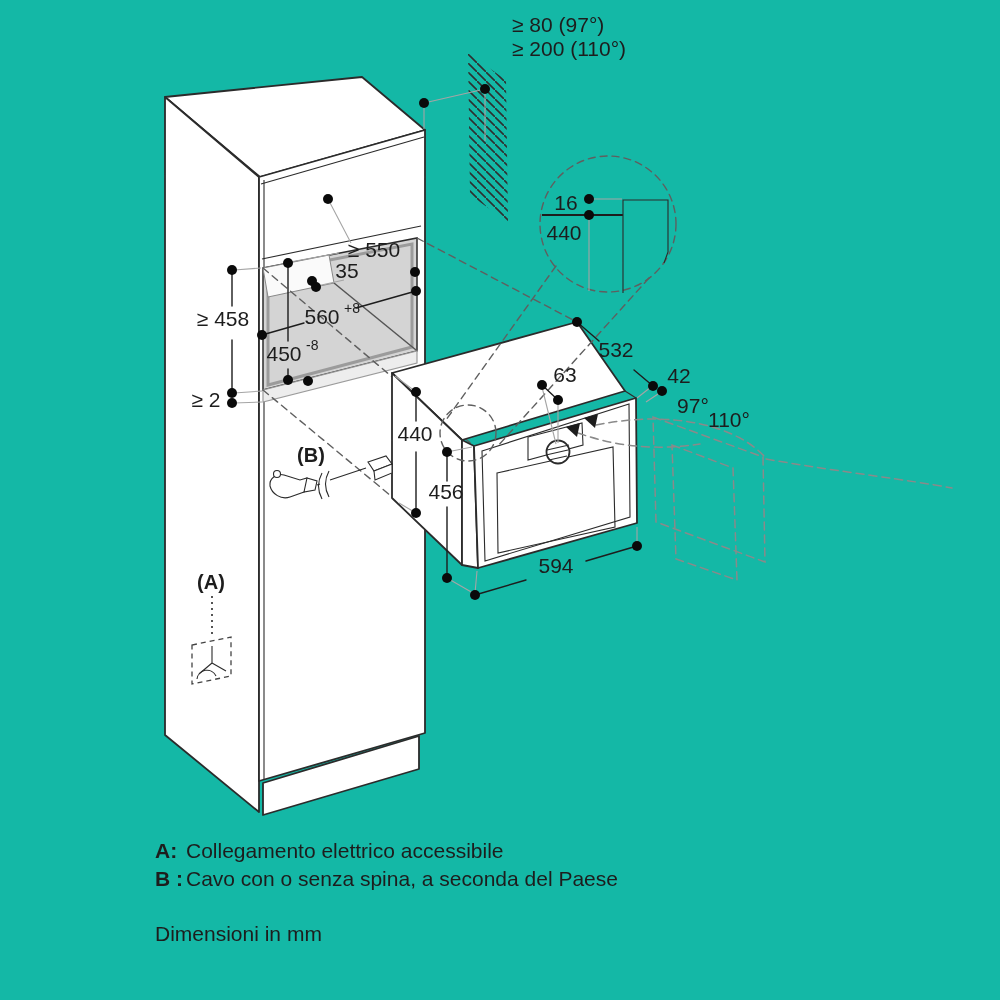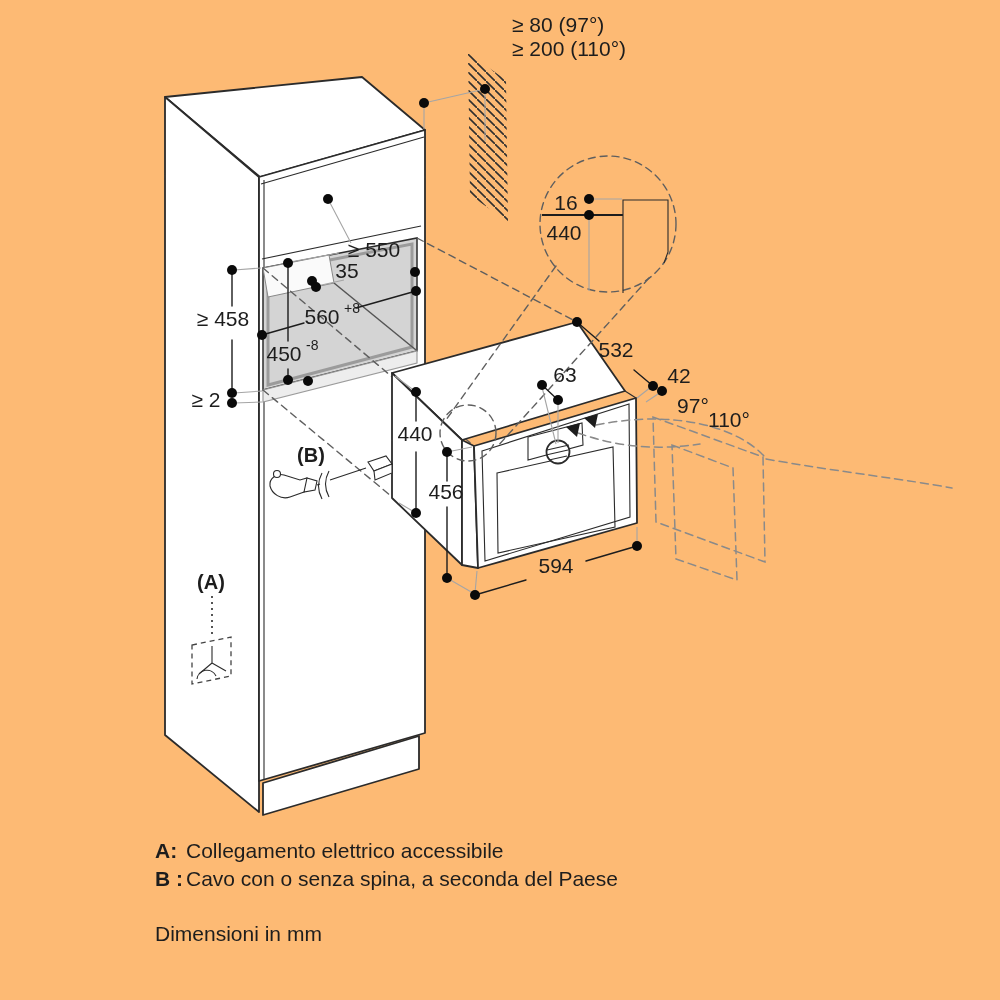--- a/index.html
+++ b/index.html
@@ -1,16 +1,16 @@
 <!DOCTYPE html>
 <html><head>
 <meta charset="utf-8">
 <style>
   html,body{margin:0;padding:0;background:#fff;}
-  .stage{width:1000px;height:1000px;background:#fdba74;position:relative;overflow:hidden;}
+  .stage{width:1000px;height:1000px;background:#14b8a6;position:relative;overflow:hidden;}
   svg{display:block;}
   .ln{stroke:#2b2b2b;stroke-width:1.8;fill:none;stroke-linejoin:round;stroke-linecap:round;}
   .lnthin{stroke:#2b2b2b;stroke-width:1.1;fill:none;}
   .face{fill:#ffffff;}
   .dim{stroke:#1d1d1d;stroke-width:1.4;fill:none;stroke-linecap:round;}
   .ext{stroke:#a5a5a5;stroke-width:1.1;fill:none;}
   .dash{stroke:#5f5f5f;stroke-width:1.4;fill:none;stroke-dasharray:7,5;stroke-linecap:round;}
   .dashlight{stroke:#8a8a8a;stroke-width:1.5;fill:none;stroke-dasharray:8,5;stroke-linecap:round;}
   .dot{fill:#0a0a0a;}
   text{font-family:"Liberation Sans",sans-serif;fill:#1d1d1d;}

